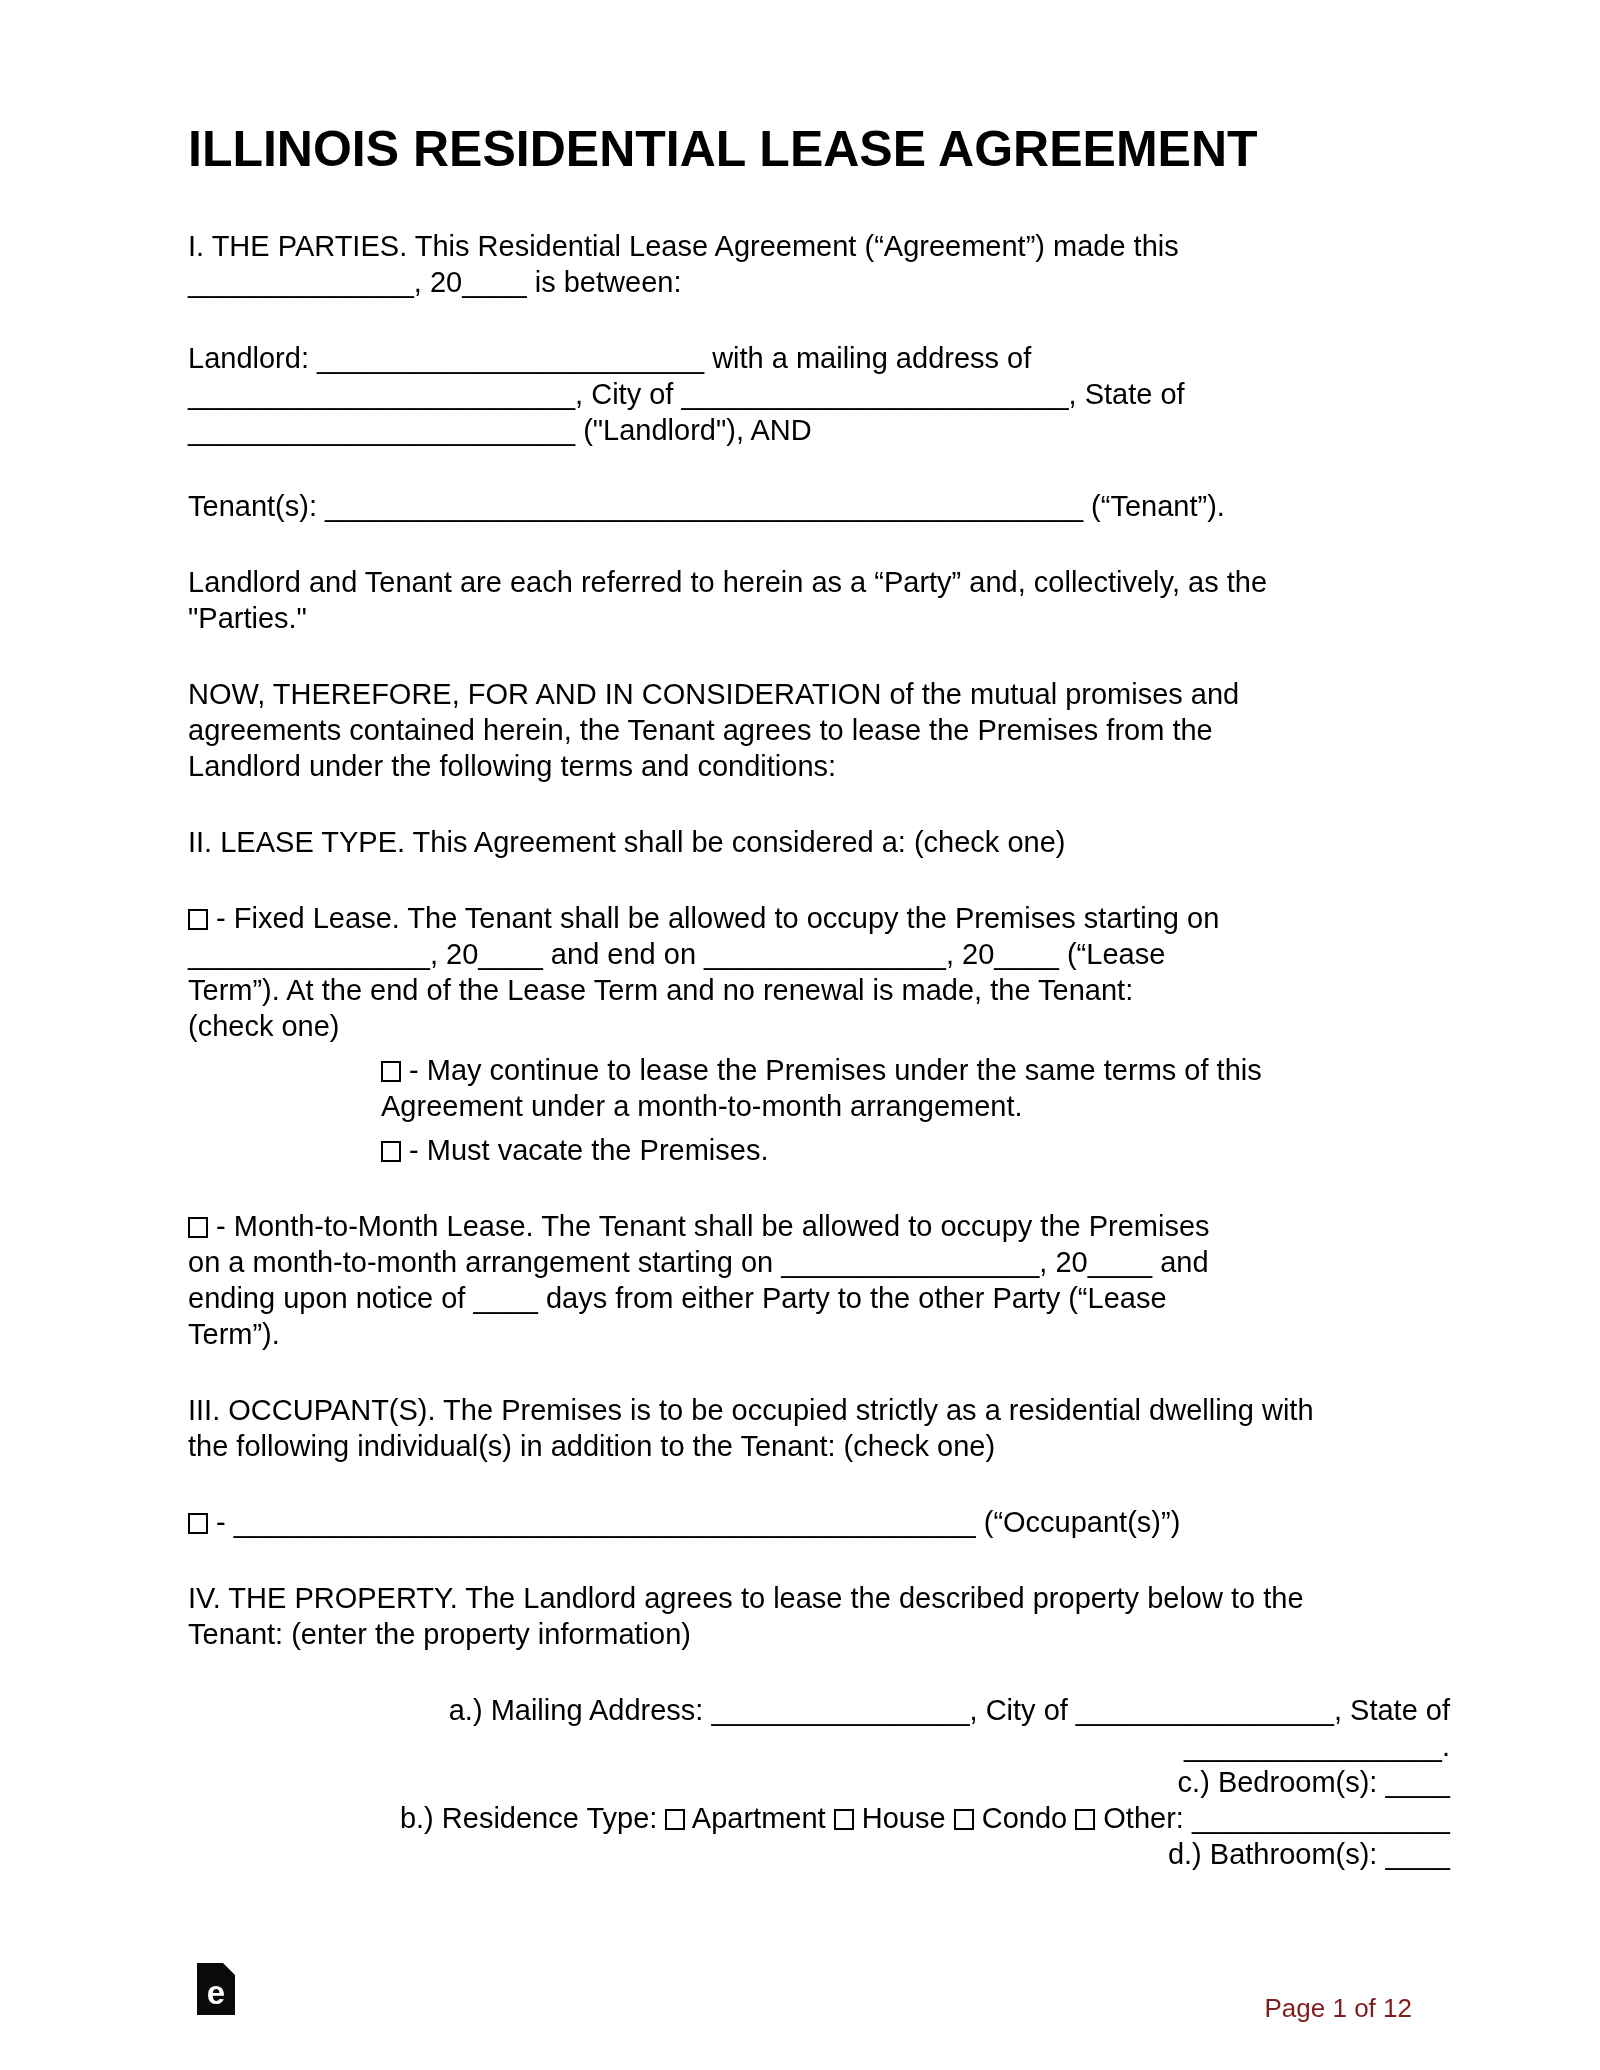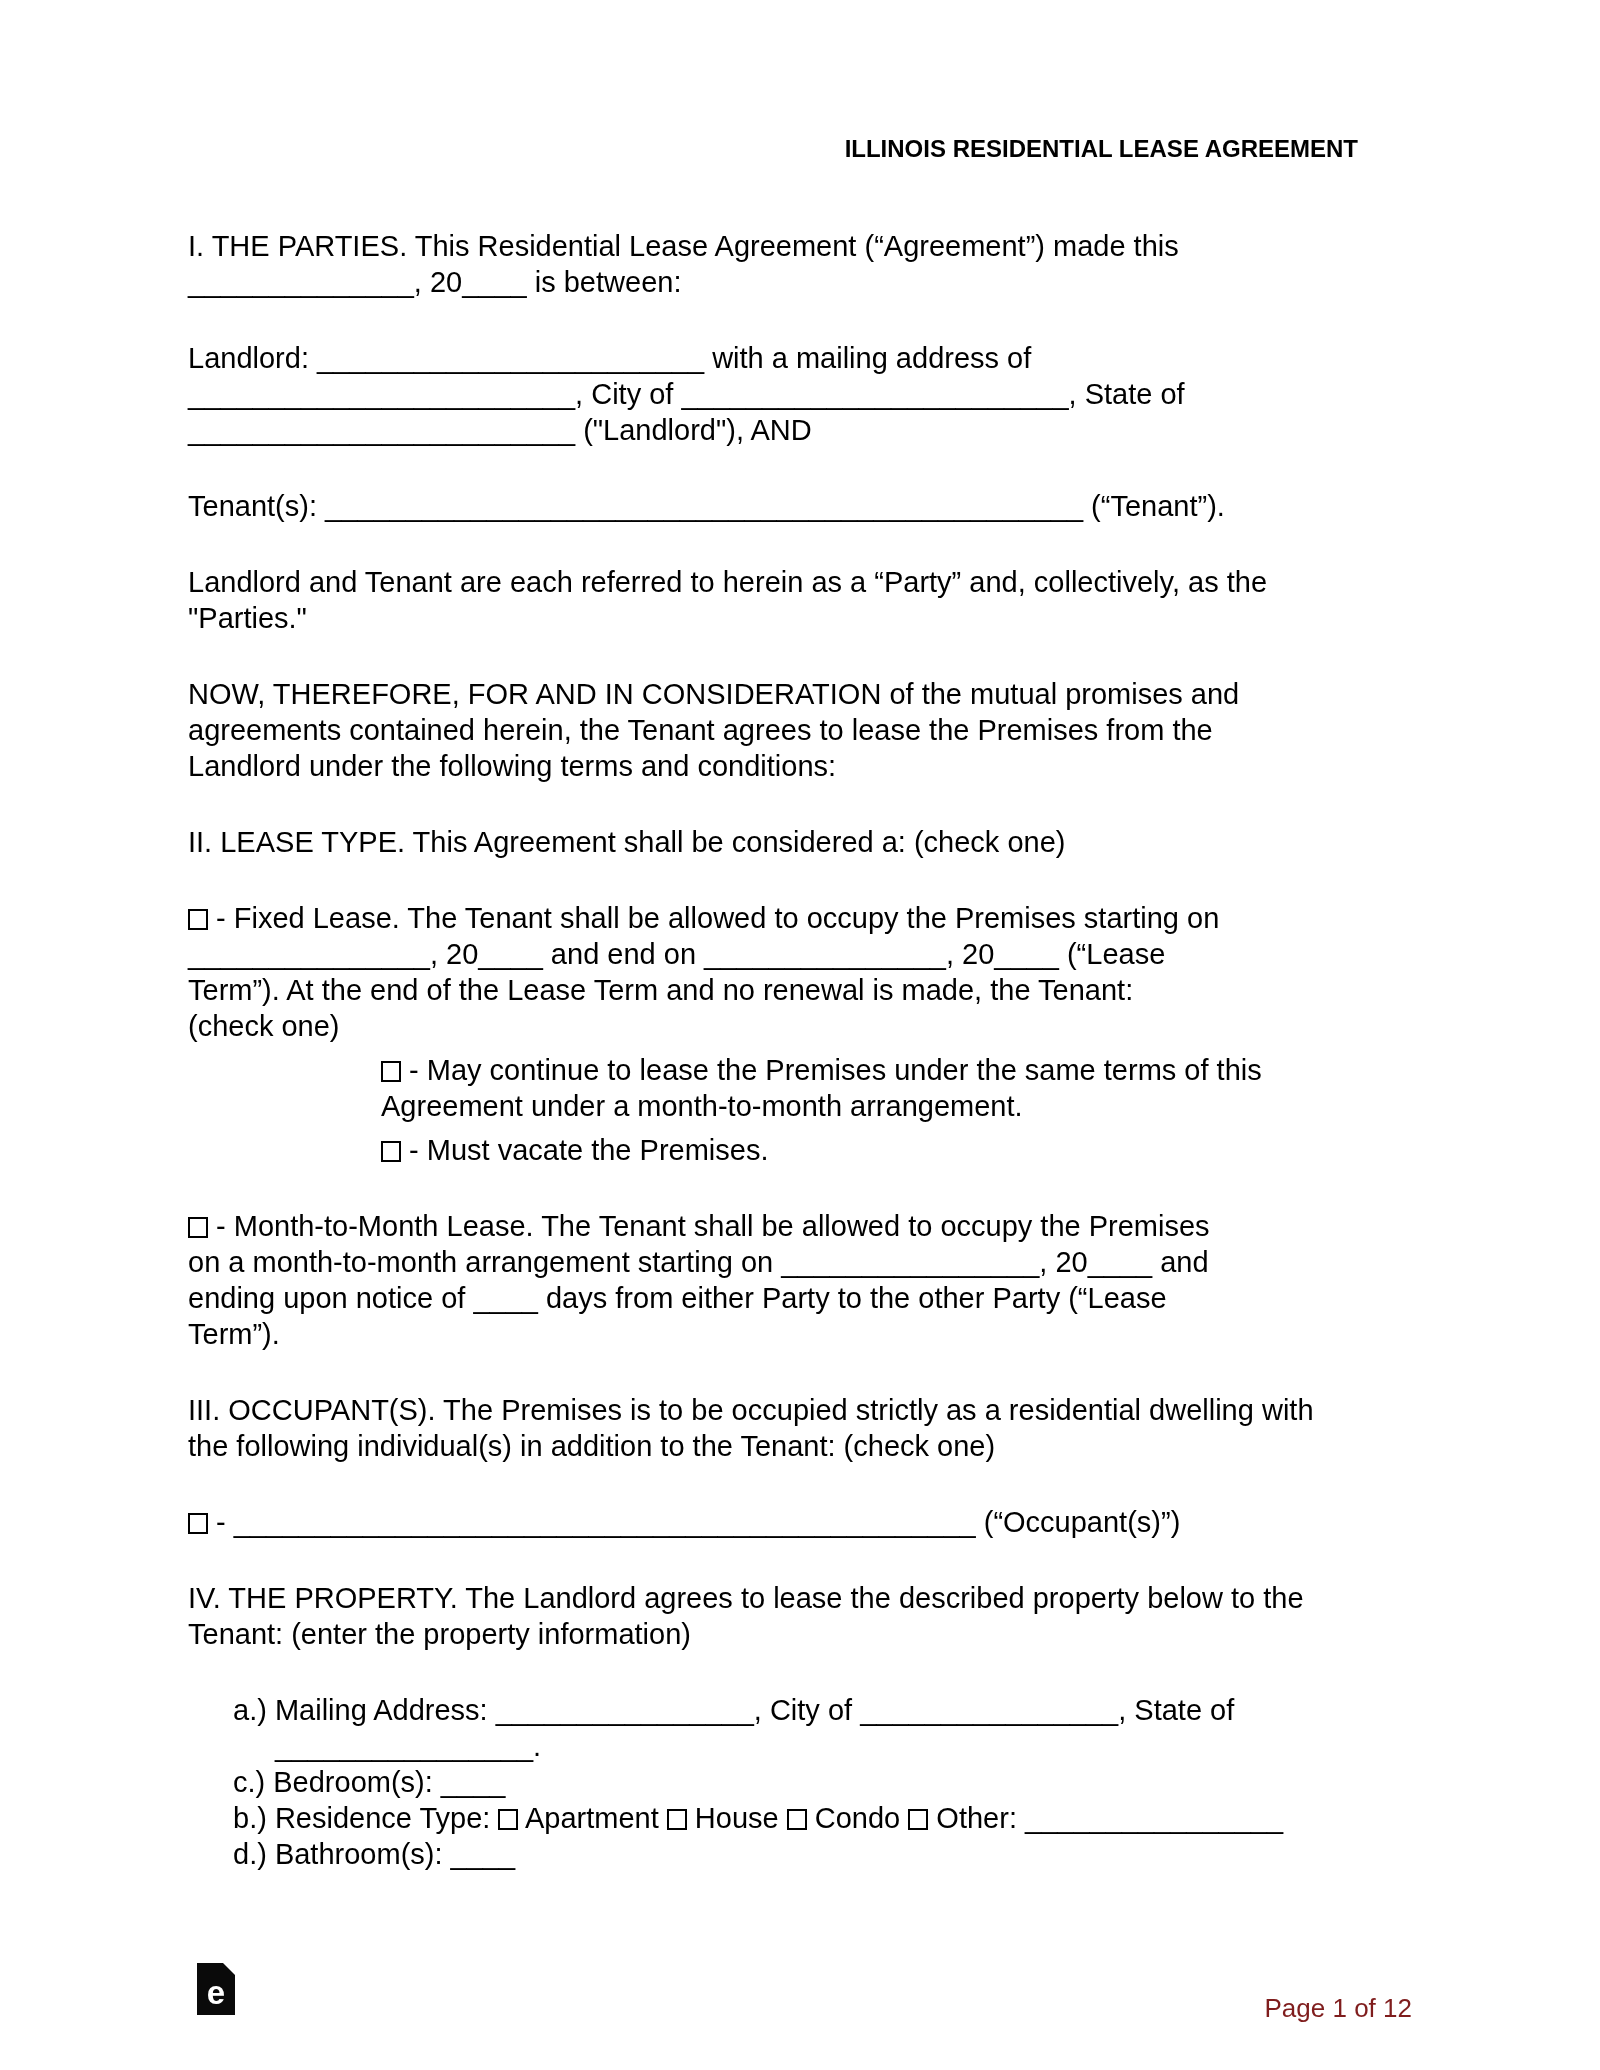--- a/index.html
+++ b/index.html
@@ -9,41 +9,42 @@
     background: #ffffff;
     color: #000000;
     position: relative;
     overflow: hidden;
     font-family: "Liberation Sans", "DejaVu Sans", sans-serif;
   }
   .page {
     padding: 126px 150px 0 188px;
   }
   h1.doc-title {
-    font-size: 24px;
+    font-size: 50px;
     line-height: 46px;
     font-weight: bold;
-    text-align: right;
+    text-align: left;
     margin: 0 0 56px 0;
     padding-right: 92px;
     white-space: nowrap;
   }
   .para, .check-item, .prop-item {
     font-size: 29px;
     line-height: 36px;
     white-space: pre-wrap;
     margin: 40px 0 0 0;
   }
   .para strong { font-weight: normal; }
   .check-item.lvl1 { }
   .check-item.lvl2 { margin: 8px 0 0 193px; }
   .prop-item {
     margin: 0 0 0 45px;
     padding-left: 42px;
     text-indent: -42px;
+    text-align: right;
   }
   .prop-item.first { margin-top: 40px; }
   .cb {
     display: inline-block;
     width: 16px;
     height: 17px;
     border: 2px solid #000;
     vertical-align: -2px;
     background: #fff;
   }

